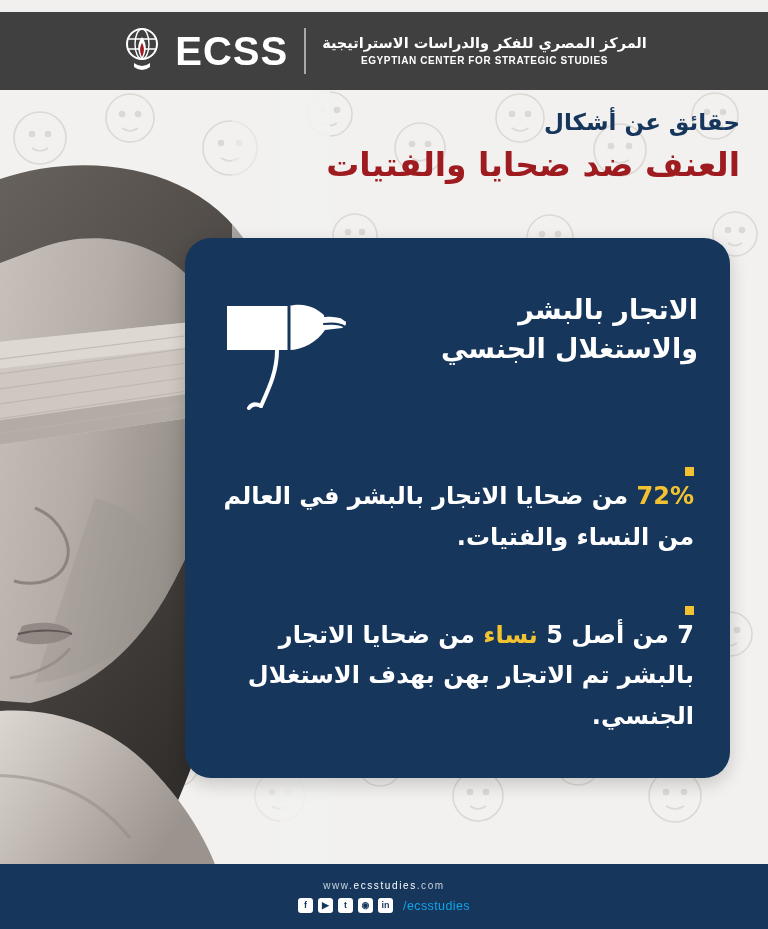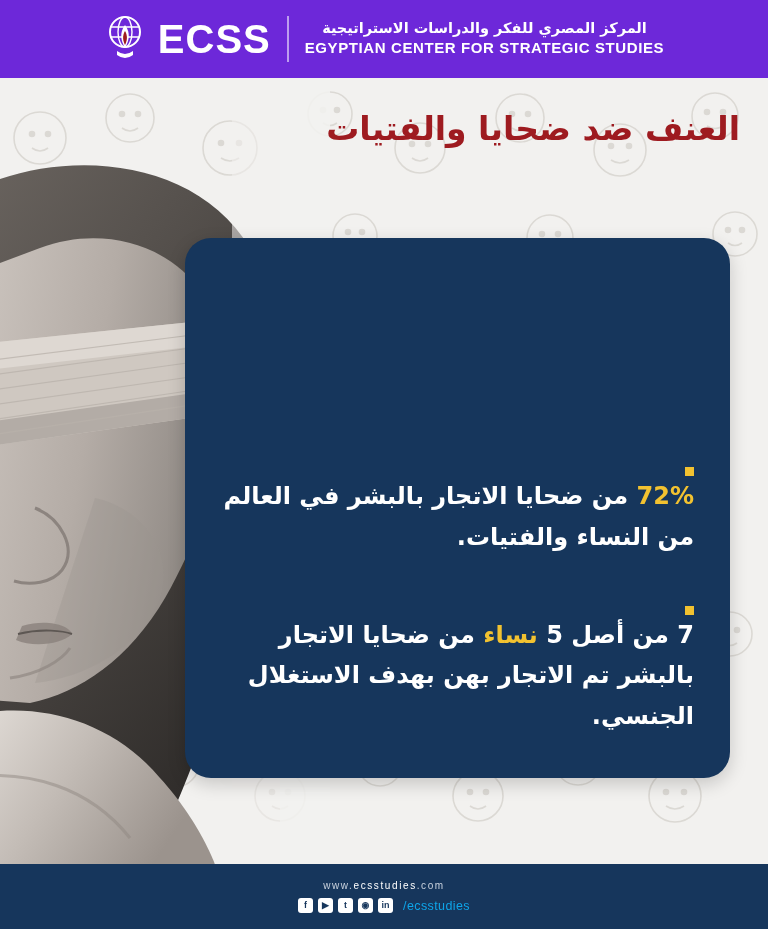--- a/index.html
+++ b/index.html
@@ -14,24 +14,24 @@
     position: relative;
     width: 768px;
     height: 929px;
     overflow: hidden;
     background: #f1f0ee;
   }
 
   
   .header-bar {
     position: absolute;
-    top: 0; left: 0;
+    top: 12px; left: 0;
     width: 768px;
     height: 78px;
-    background: #6d28d9;
+    background: #404040;
     display: flex;
     align-items: center;
     justify-content: center;
     z-index: 20;
   }
   .logo-wrap {
     display: flex;
     align-items: center;
     gap: 12px;
     direction: ltr;
@@ -68,21 +68,21 @@
     font-family: "DejaVu Sans", sans-serif;
     font-size: 14.5px;
     font-weight: 700;
     color: #ffffff;
     letter-spacing: 0px;
     line-height: 1.1;
     text-align: center;
   }
   .logo-en {
     font-family: "Liberation Sans", sans-serif;
-    font-size: 15px;
+    font-size: 10px;
     font-weight: 700;
     color: #ffffff;
     letter-spacing: 0.6px;
     line-height: 1.1;
     text-align: center;
   }
 
   
   .bg-pattern {
     position: absolute;
@@ -507,25 +507,47 @@
       <span class="logo-ecss">ECSS</span>
       <span class="logo-divider"></span>
       <span class="logo-text-col">
         <span class="logo-ar">المركز المصري للفكر والدراسات الاستراتيجية</span>
         <span class="logo-en">EGYPTIAN CENTER FOR STRATEGIC STUDIES</span>
       </span>
     </div>
   </div>
 
   <div class="title-block">
+    <div class="title-small">حقائق عن أشكال</div>
     <div class="title-big">العنف ضد ضحايا والفتيات</div>
   </div>
 
   <div class="card">
 
+    <div class="card-head">
+      <div class="card-title">
+        <div>الاتجار بالبشر</div>
+        <div>والاستغلال الجنسي</div>
+      </div>
+      <span class="card-icon">
+        <svg width="130" height="125" viewBox="0 0 130 125" xmlns="http://www.w3.org/2000/svg">
+
+          <path d="M6 18 h62 v44 h-62 z" fill="#ffffff"></path>
+          <path d="M68 18 C 84 14, 96 20, 104 28 L 120 30 C 126 31, 127 38, 121 40 L 104 42 C 96 54, 82 62, 68 62 Z" fill="#ffffff"></path>
+
+          <path d="M104 28 C 112 26, 120 28, 124 32" fill="none" stroke="#16365c" stroke-width="2.2" stroke-linecap="round"></path>
+          <path d="M103 36 C 112 35, 120 36, 124 39" fill="none" stroke="#16365c" stroke-width="2.2" stroke-linecap="round"></path>
+
+          <path d="M68 18 v44" stroke="#16365c" stroke-width="3"></path>
+
+          <path d="M56 62 C 56 84, 48 100, 40 118" fill="none" stroke="#ffffff" stroke-width="4" stroke-linecap="round"></path>
+          <path d="M40 118 q-8 -4 -12 2" fill="none" stroke="#ffffff" stroke-width="4" stroke-linecap="round"></path>
+        </svg>
+      </span>
+    </div>
 
     <div class="facts">
       <div class="fact">
         <span class="bullet"></span>
         <span class="fact-text">
           <span class="hl">72% </span><span>من ضحايا الاتجار بالبشر في العالم من النساء والفتيات.</span>
         </span>
       </div>
       <div class="fact">
         <span class="bullet"></span>

